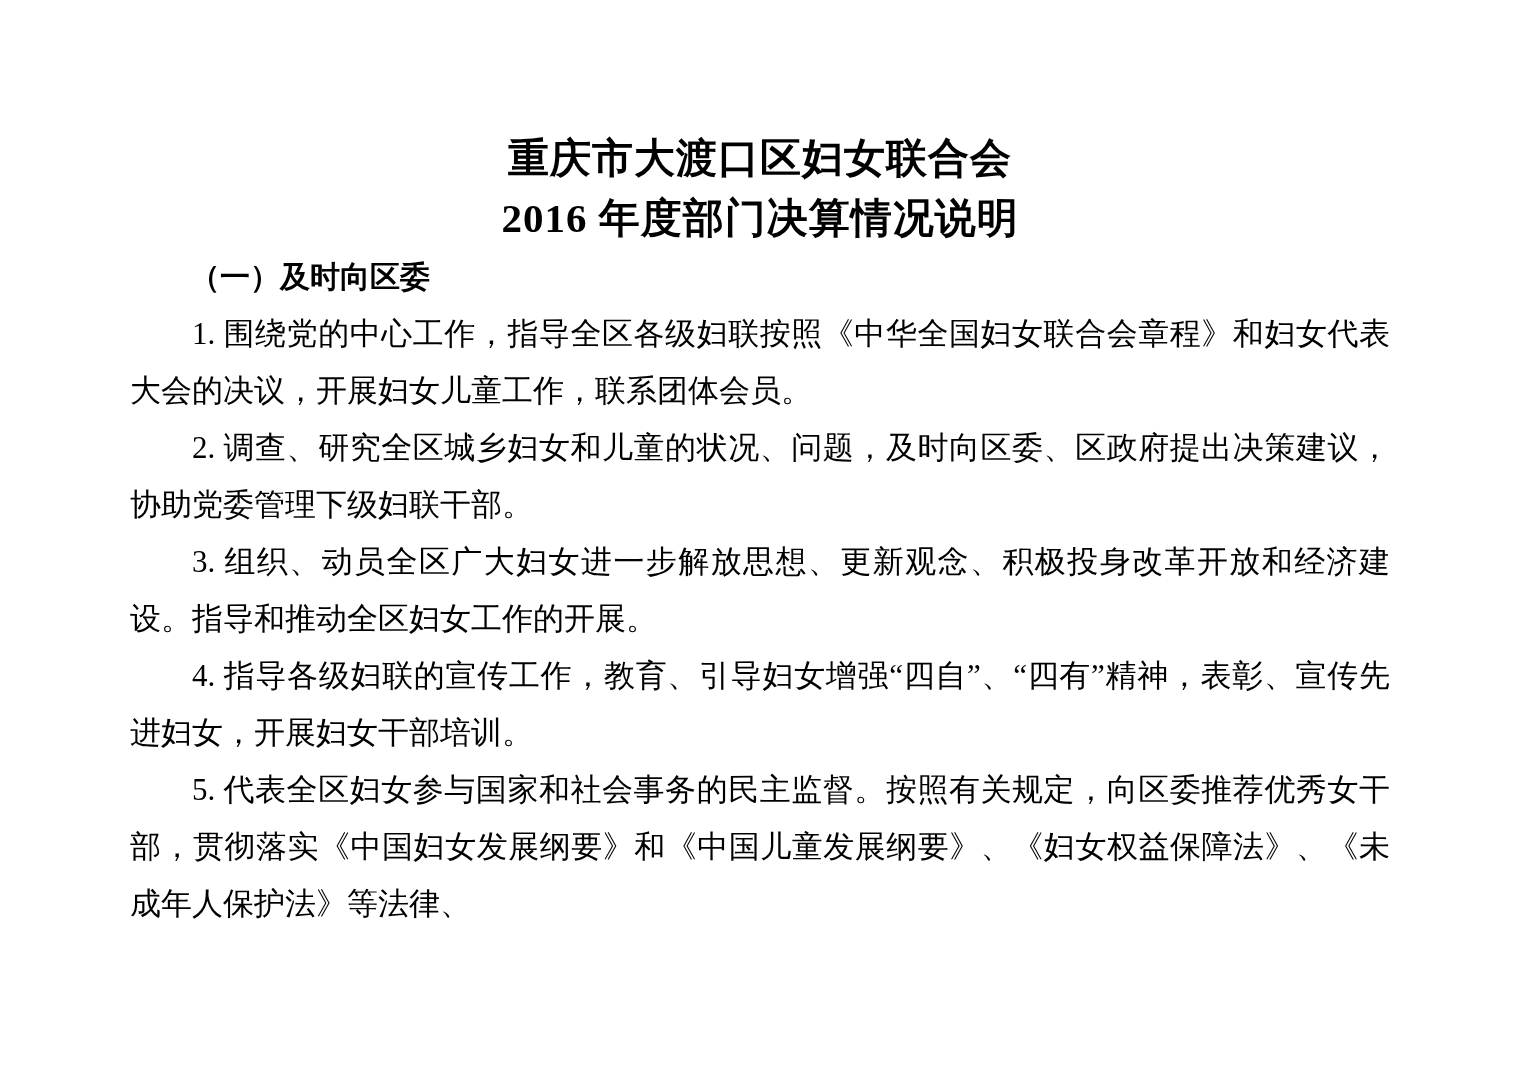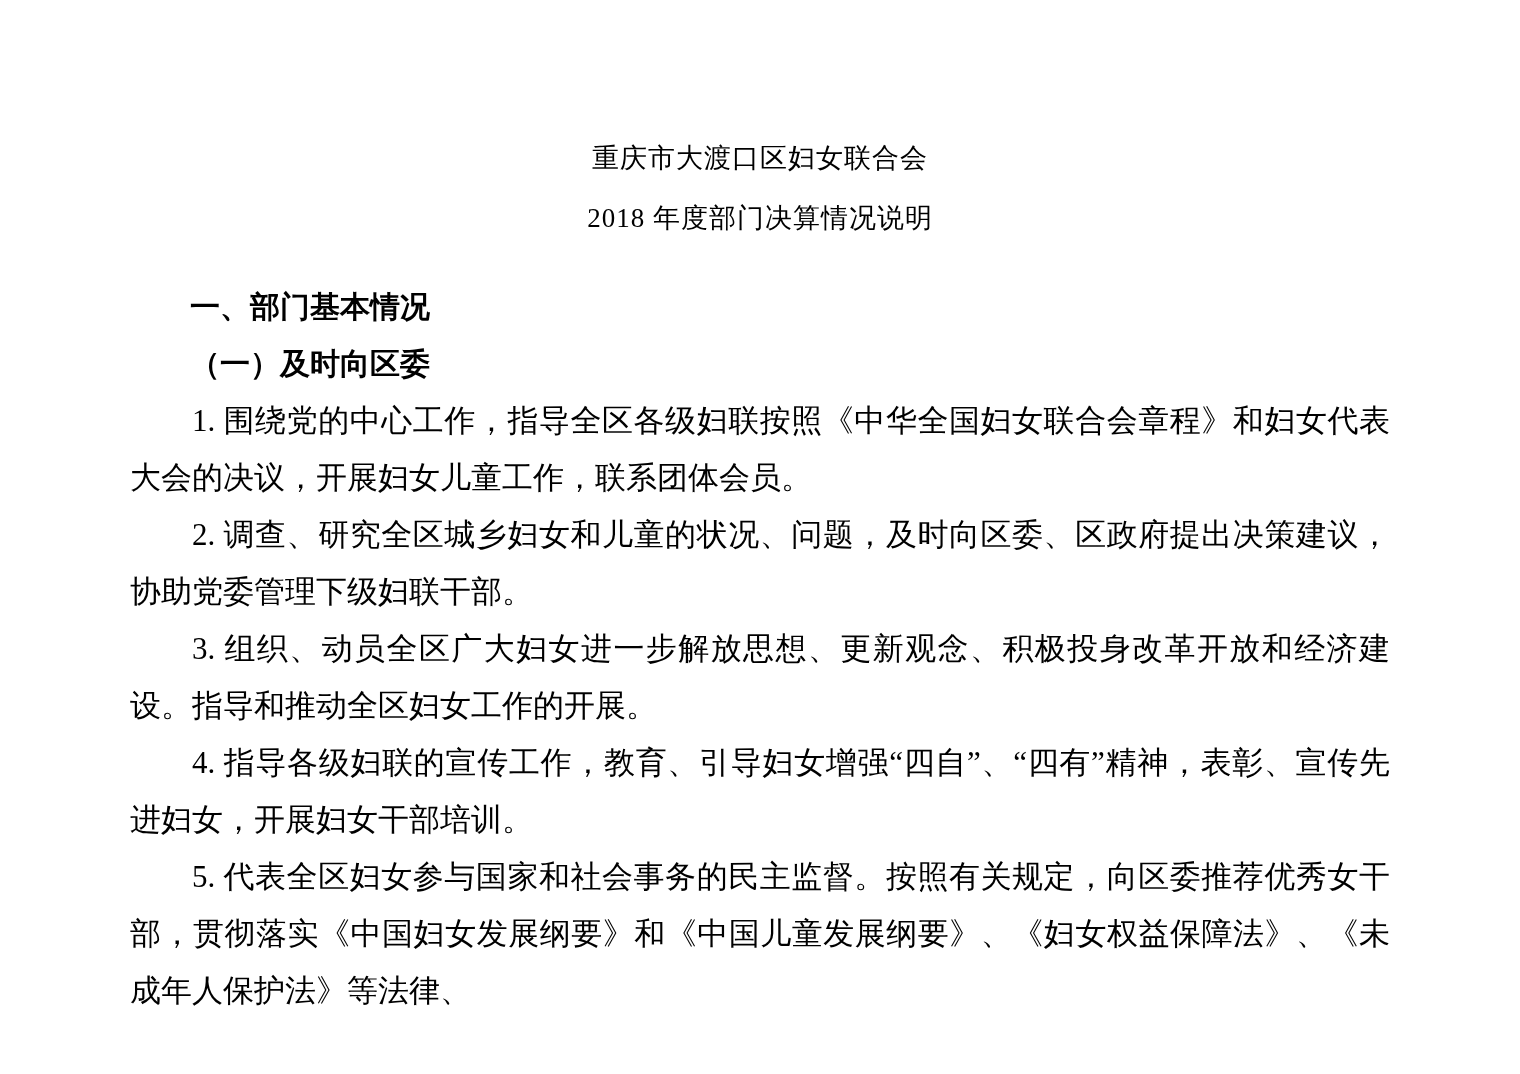--- a/index.html
+++ b/index.html
@@ -16,22 +16,22 @@
       overflow: hidden;
       font-family: "Liberation Serif", serif;
     }
     .content {
       margin: 0 130px;
       width: 1260px;
     }
     .doc-title {
       margin: 128px 0 0 0;
       text-align: center;
-      font-size: 27px;
-      font-weight: normal;
+      font-size: 41px;
+      font-weight: bold;
       line-height: 60px;
       font-family: "Liberation Serif", serif;
     }
     .doc-title .title-line {
       display: block;
       letter-spacing: 1px;
     }
     .section-heading {
       margin: 30px 0 0 0;
       font-size: 30px;
@@ -59,24 +59,23 @@
     }
   </style>
 </head>
 <body>
 
 <div class="page">
   <div class="content">
 
     <h1 class="doc-title">
       <span class="title-line">重庆市大渡口区妇女联合会</span>
-      <span class="title-line">2018 年度部门决算情况说明</span>
+      <span class="title-line">2016 年度部门决算情况说明</span>
     </h1>
 
-    <h2 class="section-heading">一、部门基本情况</h2>
 
     <h3 class="subsection-heading">（一）及时向区委</h3>
 
     <p class="body-para">1. 围绕党的中心工作，指导全区各级妇联按照《中华全国妇女联合会章程》和妇女代表大会的决议，开展妇女儿童工作，联系团体会员。</p>
 
     <p class="body-para">2. 调查、研究全区城乡妇女和儿童的状况、问题，及时向区委、区政府提出决策建议，协助党委管理下级妇联干部。</p>
 
     <p class="body-para">3. 组织、动员全区广大妇女进一步解放思想、更新观念、积极投身改革开放和经济建设。指导和推动全区妇女工作的开展。</p>
 
     <p class="body-para">4. 指导各级妇联的宣传工作，教育、引导妇女增强“四自”、“四有”精神，表彰、宣传先进妇女，开展妇女干部培训。</p>

